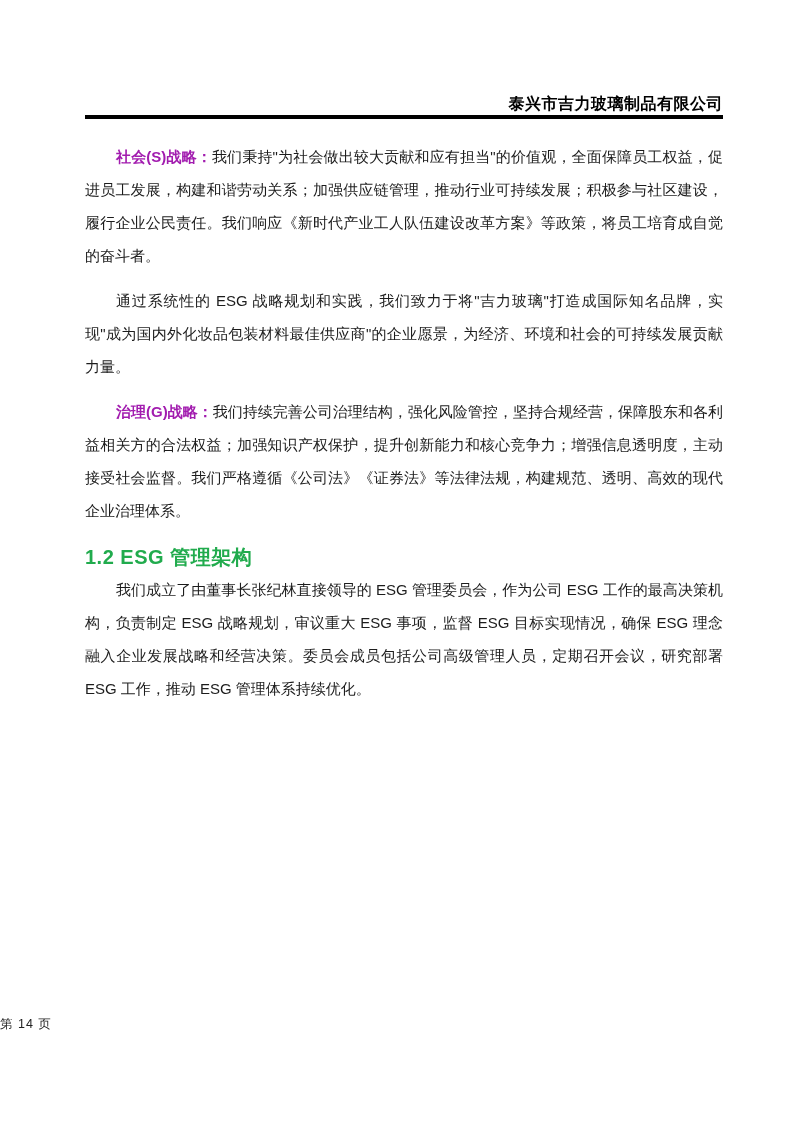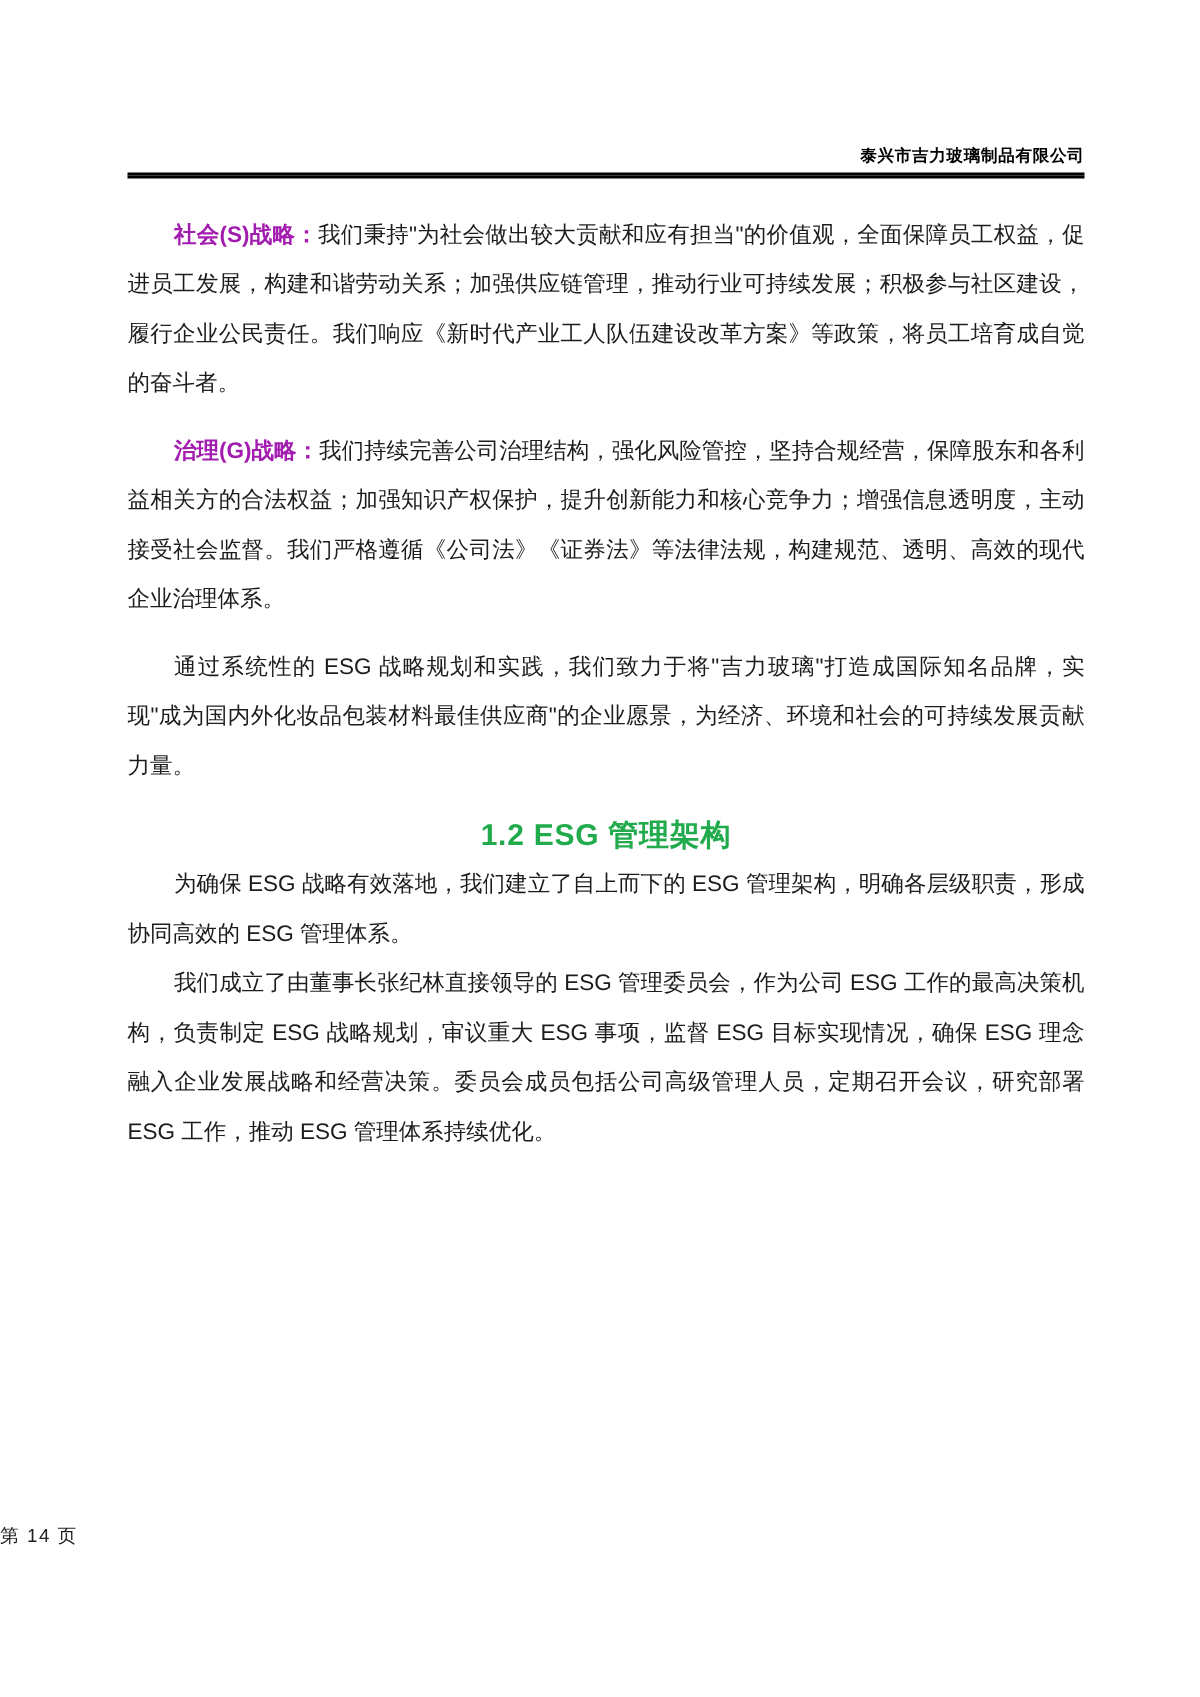--- a/index.html
+++ b/index.html
@@ -17,21 +17,21 @@
   }
   .content {
     position: absolute;
     left: 85px;
     top: 96px;
     width: 638px;
   }
   
   .page-header {
     text-align: right;
-    font-size: 11px;
+    font-size: 16px;
     font-weight: bold;
     color: #000000;
     line-height: 16px;
     padding-bottom: 3px;
     letter-spacing: 0.5px;
   }
   .header-rule {
     height: 1px;
     background: #ffffff;
     border-top: 2px solid #000000;
@@ -89,27 +89,26 @@
 
   <div class="content">
 
     <div class="page-header">
       <span>泰兴市吉力玻璃制品有限公司</span>
     </div>
     <div class="header-rule"></div>
 
     <p class="para"><span class="lead">社会(S)战略：</span><span>我们秉持"为社会做出较大贡献和应有担当"的价值观，全面保障员工权益，促进员工发展，构建和谐劳动关系；加强供应链管理，推动行业可持续发展；积极参与社区建设，履行企业公民责任。我们响应《新时代产业工人队伍建设改革方案》等政策，将员工培育成自觉的奋斗者。</span></p>
 
+    <p class="para">通过系统性的 ESG 战略规划和实践，我们致力于将"吉力玻璃"打造成国际知名品牌，实现"成为国内外化妆品包装材料最佳供应商"的企业愿景，为经济、环境和社会的可持续发展贡献力量。</p>
+
     <p class="para"><span class="lead">治理(G)战略：</span><span>我们持续完善公司治理结构，强化风险管控，坚持合规经营，保障股东和各利益相关方的合法权益；加强知识产权保护，提升创新能力和核心竞争力；增强信息透明度，主动接受社会监督。我们严格遵循《公司法》《证券法》等法律法规，构建规范、透明、高效的现代企业治理体系。</span></p>
 
-    <p class="para">通过系统性的 ESG 战略规划和实践，我们致力于将"吉力玻璃"打造成国际知名品牌，实现"成为国内外化妆品包装材料最佳供应商"的企业愿景，为经济、环境和社会的可持续发展贡献力量。</p>
+    <h2 class="section-heading" style="color: rgb(33, 171, 77);">1.2 ESG 管理架构</h2>
 
-    <h2 class="section-heading" style="color: rgb(33, 171, 77); text-align: center;">1.2 ESG 管理架构</h2>
-
-    <p class="para tight">为确保 ESG 战略有效落地，我们建立了自上而下的 ESG 管理架构，明确各层级职责，形成协同高效的 ESG 管理体系。</p>
 
 
     <p class="para tight">我们成立了由董事长张纪林直接领导的 ESG 管理委员会，作为公司 ESG 工作的最高决策机构，负责制定 ESG 战略规划，审议重大 ESG 事项，监督 ESG 目标实现情况，确保 ESG 理念融入企业发展战略和经营决策。委员会成员包括公司高级管理人员，定期召开会议，研究部署 ESG 工作，推动 ESG 管理体系持续优化。</p>
 
 
 
   </div>
 
   <div class="page-footer">
     <span>第 14 页</span>

